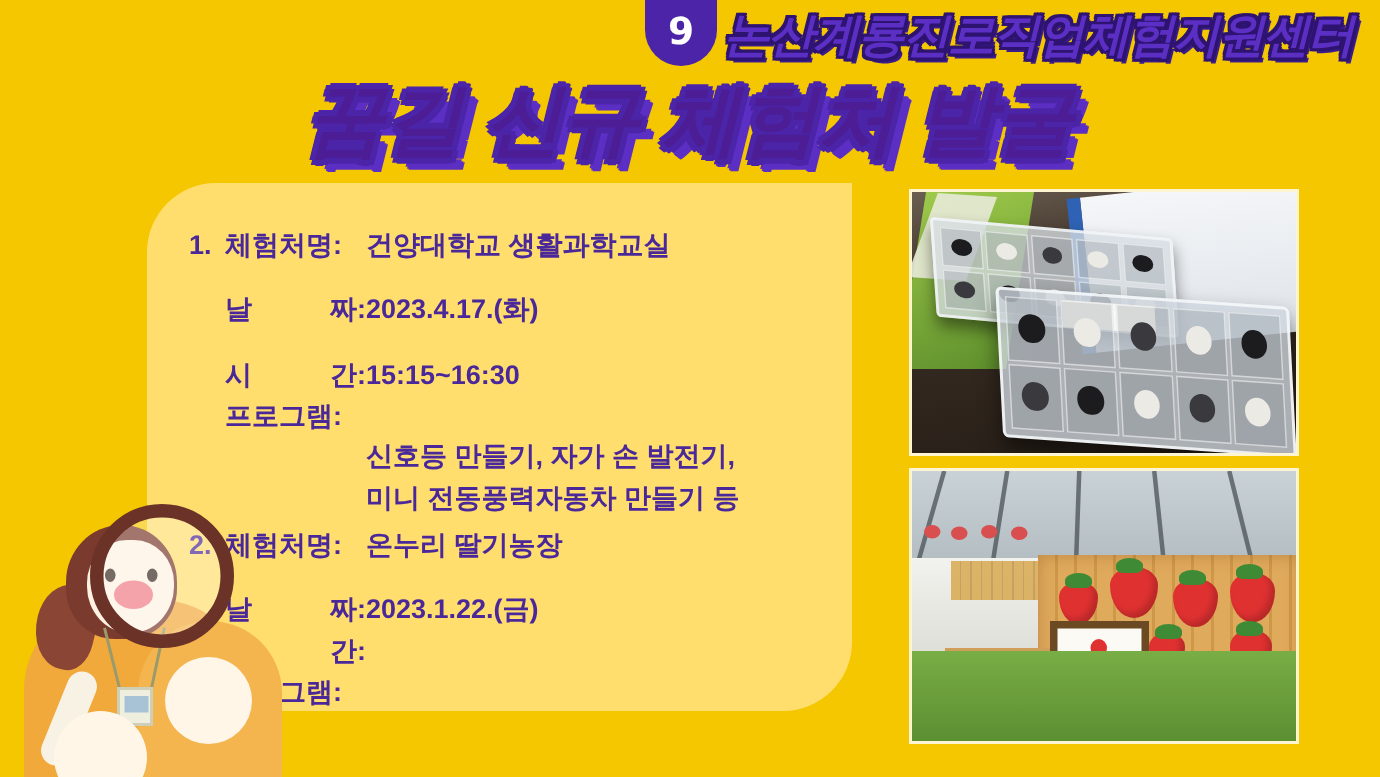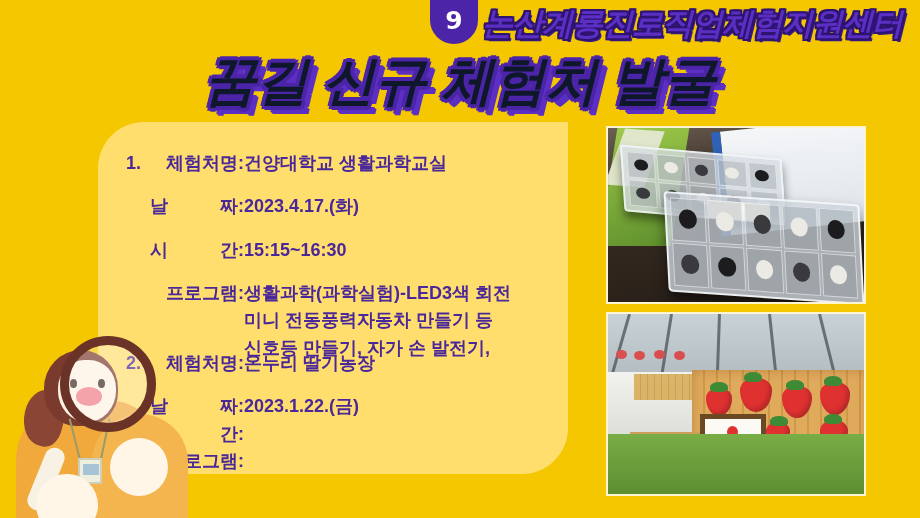--- a/index.html
+++ b/index.html
@@ -34,21 +34,21 @@
        2px 0 0 #2E1470, -2px 0 0 #2E1470, 0 2px 0 #2E1470, 0 -2px 0 #2E1470,
        2px 2px 0 #2E1470, -2px 2px 0 #2E1470, 2px -2px 0 #2E1470, -2px -2px 0 #2E1470,
        3px 3px 0 #3B1C8C;
   }
 
   
   .main-title{
     position:absolute;top:52px;left:0;width:920px;
     text-align:center;
     font-size:52px;font-weight:bold;font-style:italic;
-    color:#0f172a;letter-spacing:0px;line-height:1.15;
+    color:#4c1d95;letter-spacing:0px;line-height:1.15;
     white-space:nowrap;
     text-shadow:
        4px 0 0 #4B24A8, -4px 0 0 #4B24A8, 0 4px 0 #4B24A8, 0 -4px 0 #4B24A8,
        3px 3px 0 #4B24A8, -3px 3px 0 #4B24A8, 3px -3px 0 #4B24A8, -3px -3px 0 #4B24A8,
        6px 6px 0 #5C2FC4, 7px 7px 0 #5C2FC4, 8px 8px 0 #5C2FC4;
   }
 
   
   .card{
     position:absolute;left:98px;top:122px;width:470px;height:352px;
@@ -60,21 +60,21 @@
   .entry.first{top:12px;}
   .entry.second{top:212px;}
 
   .line{
     display:flex;align-items:baseline;
     color:#4A2899;font-size:18px;font-weight:bold;
     line-height:1.52;white-space:nowrap;
   }
   .num{width:24px;flex:none;text-align:left;}
   .lbl{width:94px;flex:none;display:flex;justify-content:space-between;}
-  .lbl.tight{display:block;text-align:right;}
+  .lbl.tight{display:block;}
   .val{flex:none;margin-top:16px;}
   .cont{padding-left:118px;}
   .gapchar{display:inline-block;}
 
   
   .photo{
     position:absolute;left:606px;width:260px;overflow:hidden;
     background:#2a2420;border:2px solid #fdf4d2;box-sizing:border-box;
   }
   .photo-top{top:126px;height:178px;}
@@ -206,24 +206,23 @@
         <span class="num"></span>
         <span class="lbl">
           <span class="gapchar">시</span>
           <span class="gapchar">간:</span>
         </span>
         <span class="val">15:15~16:30</span>
       </div>
       <div class="line">
         <span class="num"></span>
         <span class="lbl tight">프로그램:</span>
-        <span class="val">생활과학(과학실험)-LED3색 회전</span>
-      </div>
+      </div>
+      <div class="line cont">신호등 만들기, 자가 손 발전기,</div>
       <div class="line cont">미니 전동풍력자동차 만들기 등</div>
-      <div class="line cont">신호등 만들기, 자가 손 발전기,</div>
     </div>
 
     <div class="entry second">
       <div class="line">
         <span class="num">2.</span>
         <span class="lbl tight">체험처명:</span>
         <span class="val">온누리 딸기농장</span>
       </div>
       <div class="line">
         <span class="num"></span>

